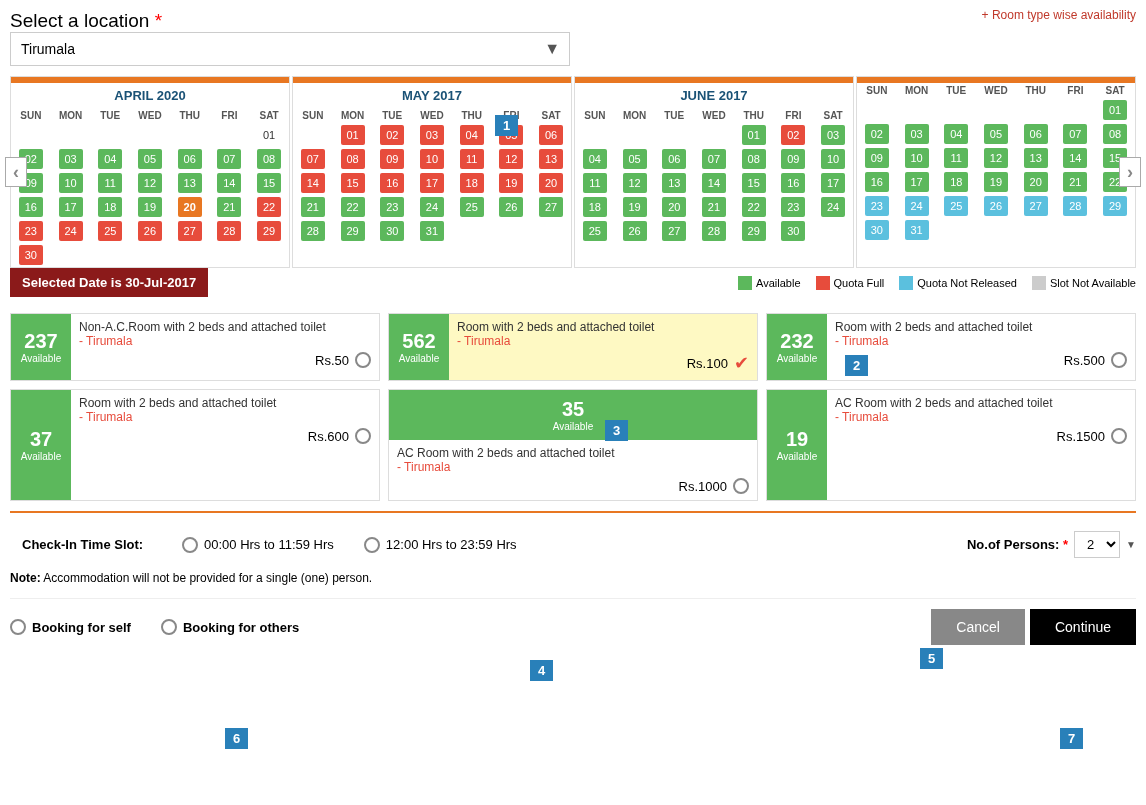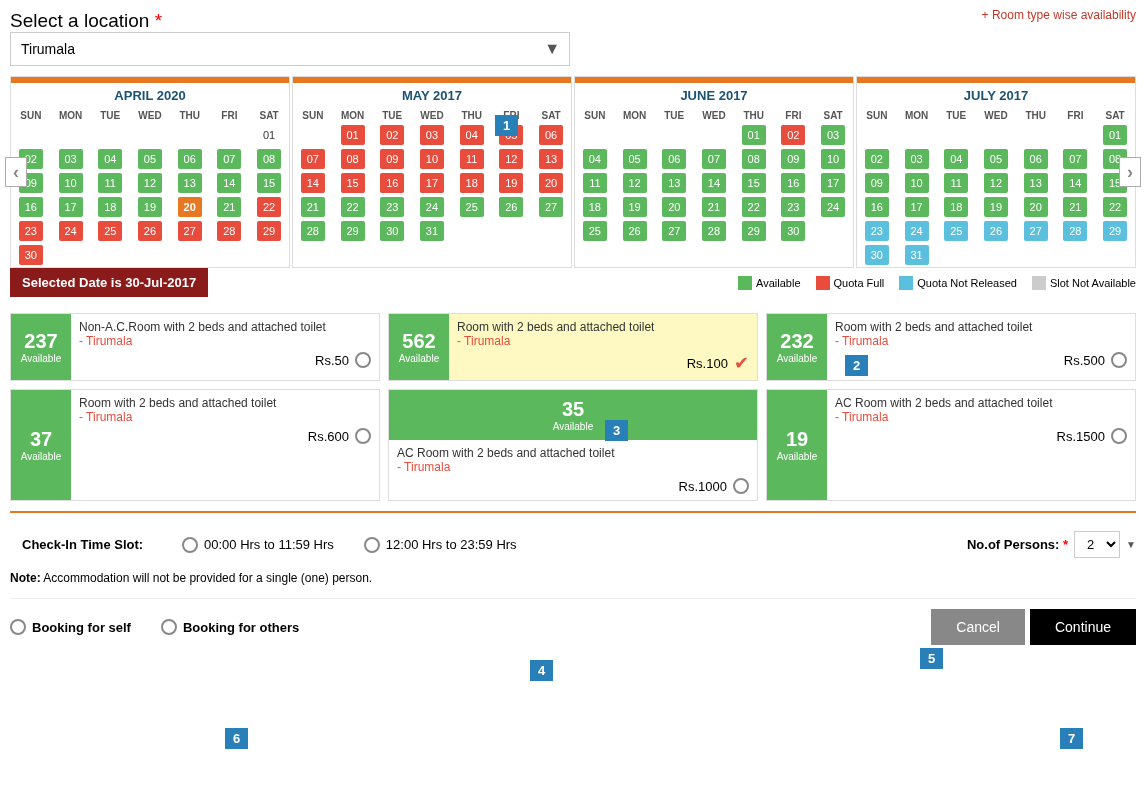--- a/index.html
+++ b/index.html
@@ -277,21 +277,20 @@
                 <td style="text-align: center; padding: 2px 1px;"><span style="display: inline-block; width: 24px; height: 20px; line-height: 20px; text-align: center; border-radius: 2px; font-size: 11px; cursor: pointer; background: rgb(92, 184, 92); color: white;">28</span></td>
                 <td style="text-align: center; padding: 2px 1px;"><span style="display: inline-block; width: 24px; height: 20px; line-height: 20px; text-align: center; border-radius: 2px; font-size: 11px; cursor: pointer; background: rgb(92, 184, 92); color: white;">29</span></td>
                 <td style="text-align: center; padding: 2px 1px;"><span style="display: inline-block; width: 24px; height: 20px; line-height: 20px; text-align: center; border-radius: 2px; font-size: 11px; cursor: pointer; background: rgb(92, 184, 92); color: white;">30</span></td>
                 <td style="text-align: center; padding: 2px 1px;"></td>
               </tr>
             </tbody>
           </table>
         </div>
         <div style="flex: 1 1 0%; border: 1px solid rgb(221, 221, 221);">
           <div style="background: rgb(232, 119, 34); height: 6px;"></div>
-          <div style="color: rgb(26, 82, 118); font-weight: bold; font-size: 13px; text-align: center; padding: 5px 0px; background: white;">JULY 2017</div>
           <table style="width: 100%; border-collapse: collapse;">
             <thead>
               <tr>
                 <th style="text-align: center; font-size: 10px; color: rgb(85, 85, 85); padding: 2px 0px; background: white;">SUN</th>
                 <th style="text-align: center; font-size: 10px; color: rgb(85, 85, 85); padding: 2px 0px; background: white;">MON</th>
                 <th style="text-align: center; font-size: 10px; color: rgb(85, 85, 85); padding: 2px 0px; background: white;">TUE</th>
                 <th style="text-align: center; font-size: 10px; color: rgb(85, 85, 85); padding: 2px 0px; background: white;">WED</th>
                 <th style="text-align: center; font-size: 10px; color: rgb(85, 85, 85); padding: 2px 0px; background: white;">THU</th>
                 <th style="text-align: center; font-size: 10px; color: rgb(85, 85, 85); padding: 2px 0px; background: white;">FRI</th>
                 <th style="text-align: center; font-size: 10px; color: rgb(85, 85, 85); padding: 2px 0px; background: white;">SAT</th>

